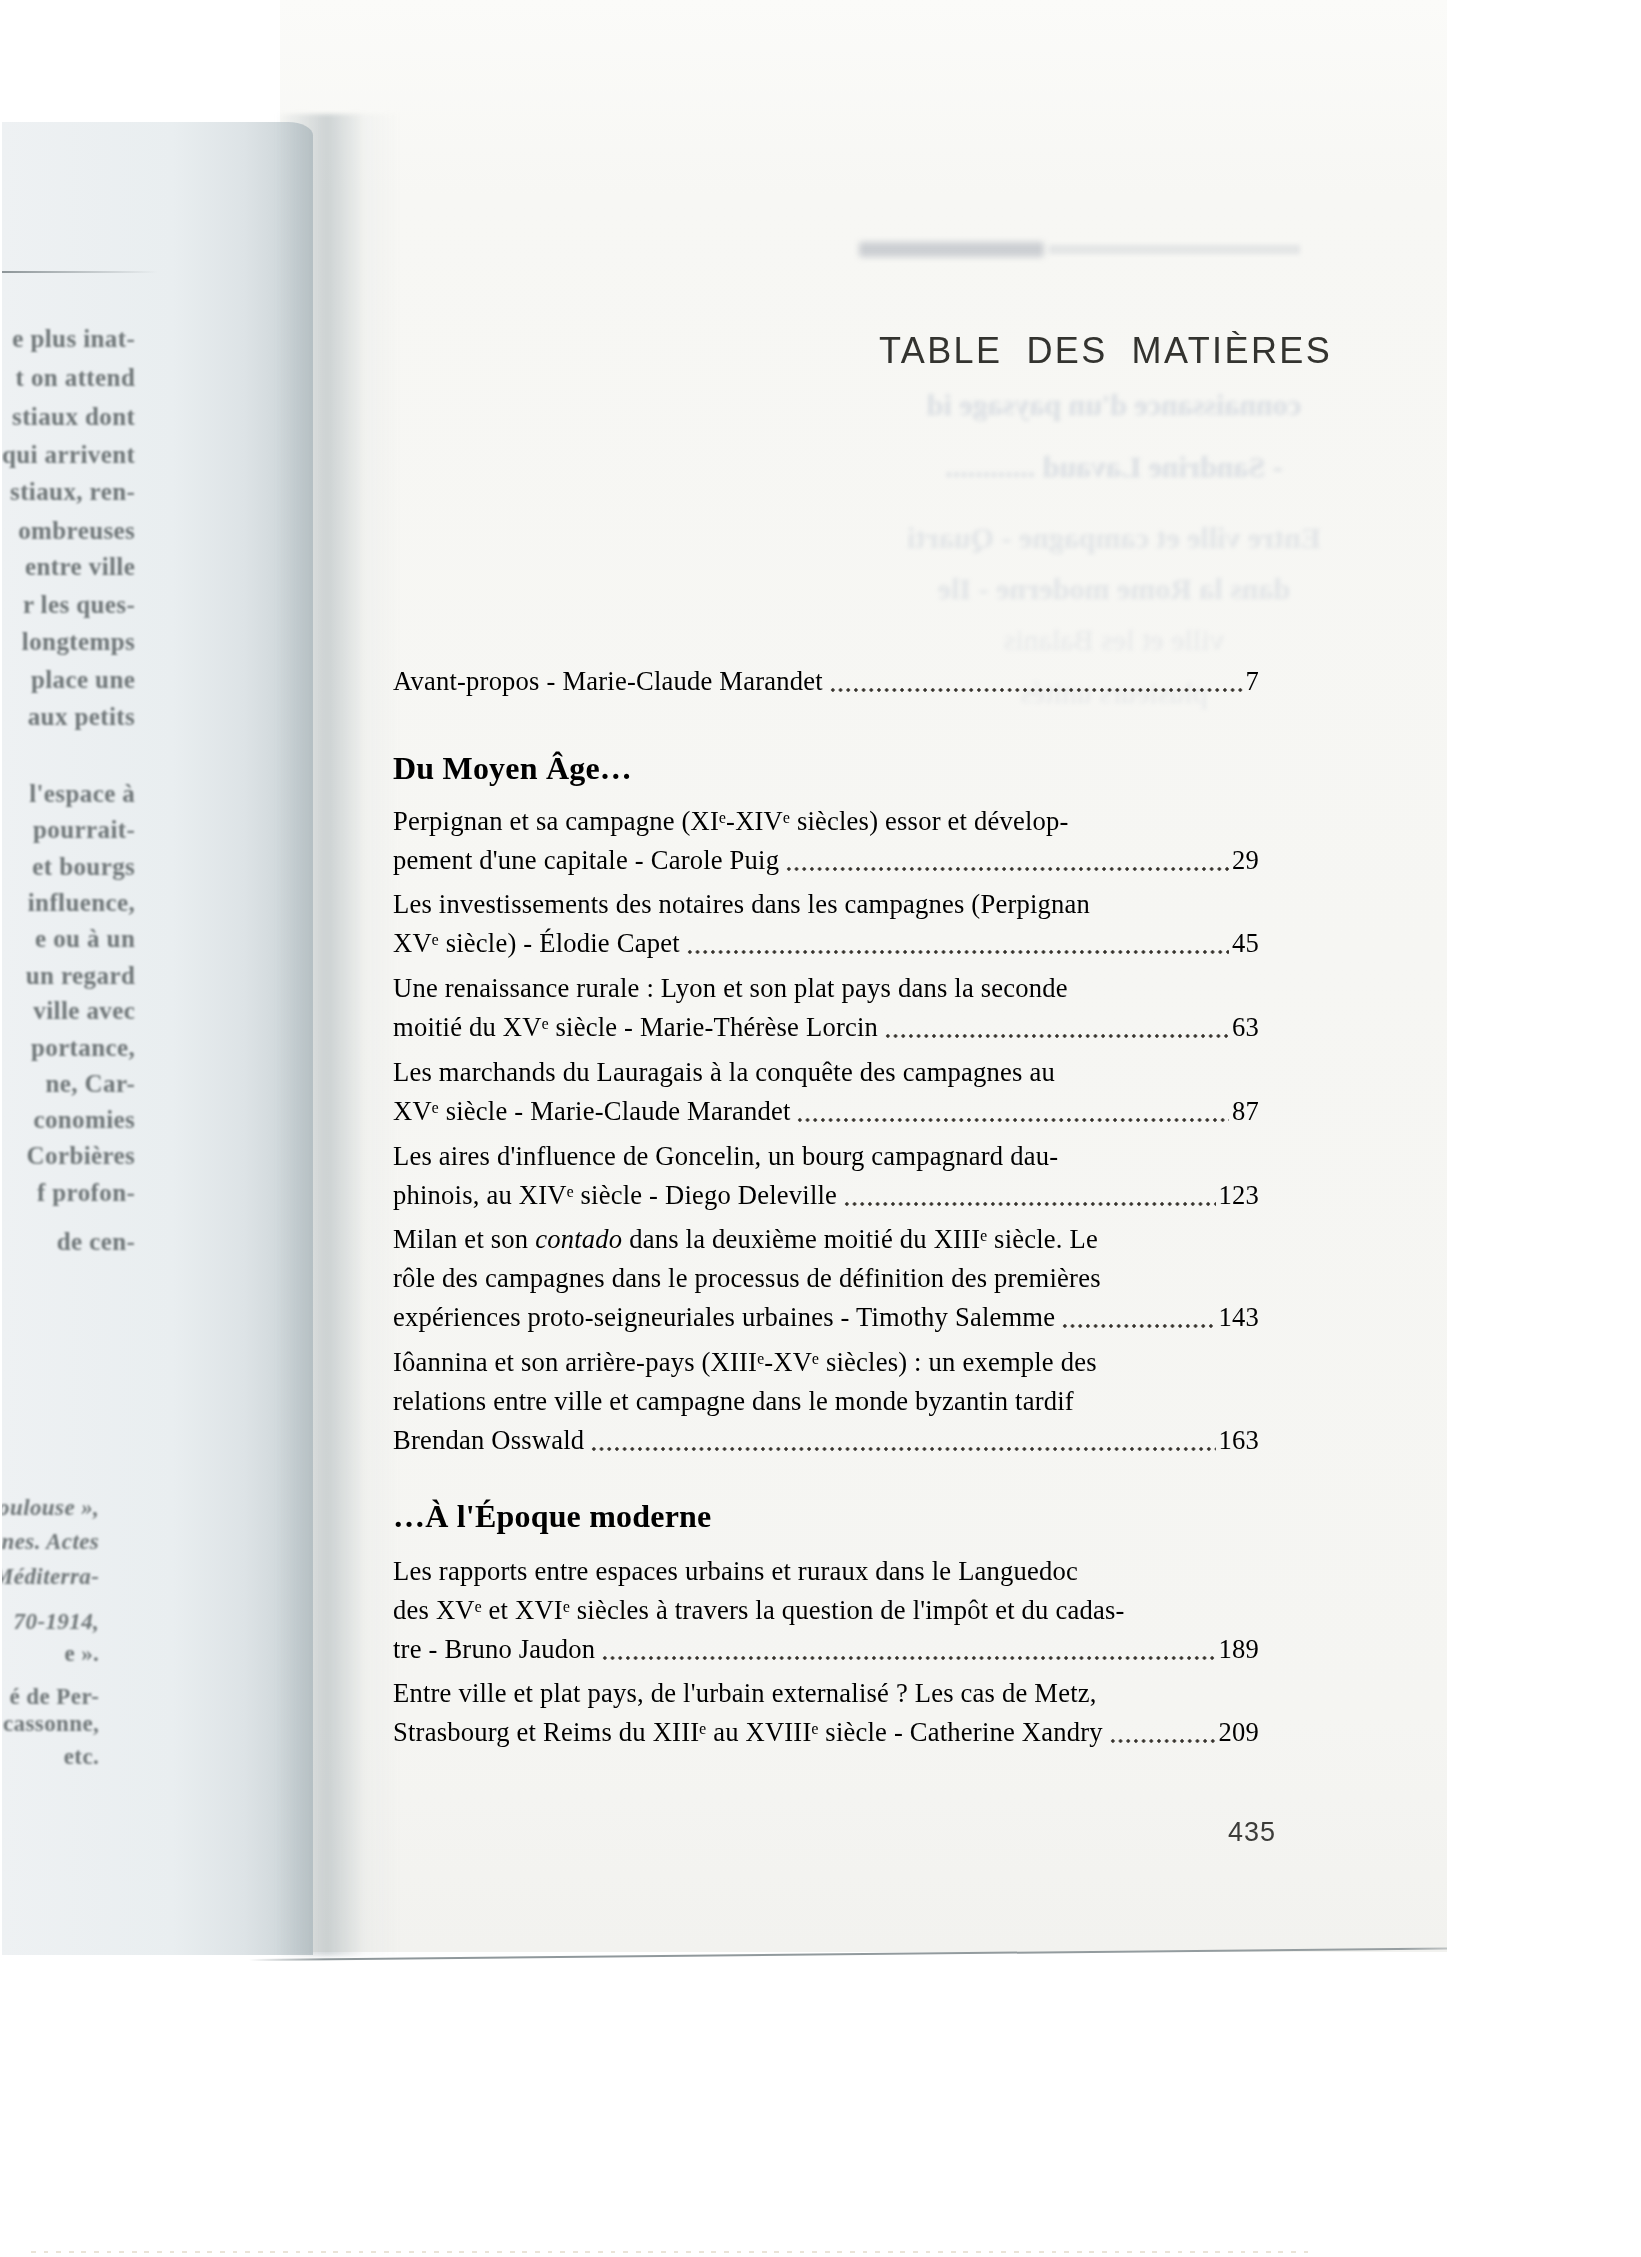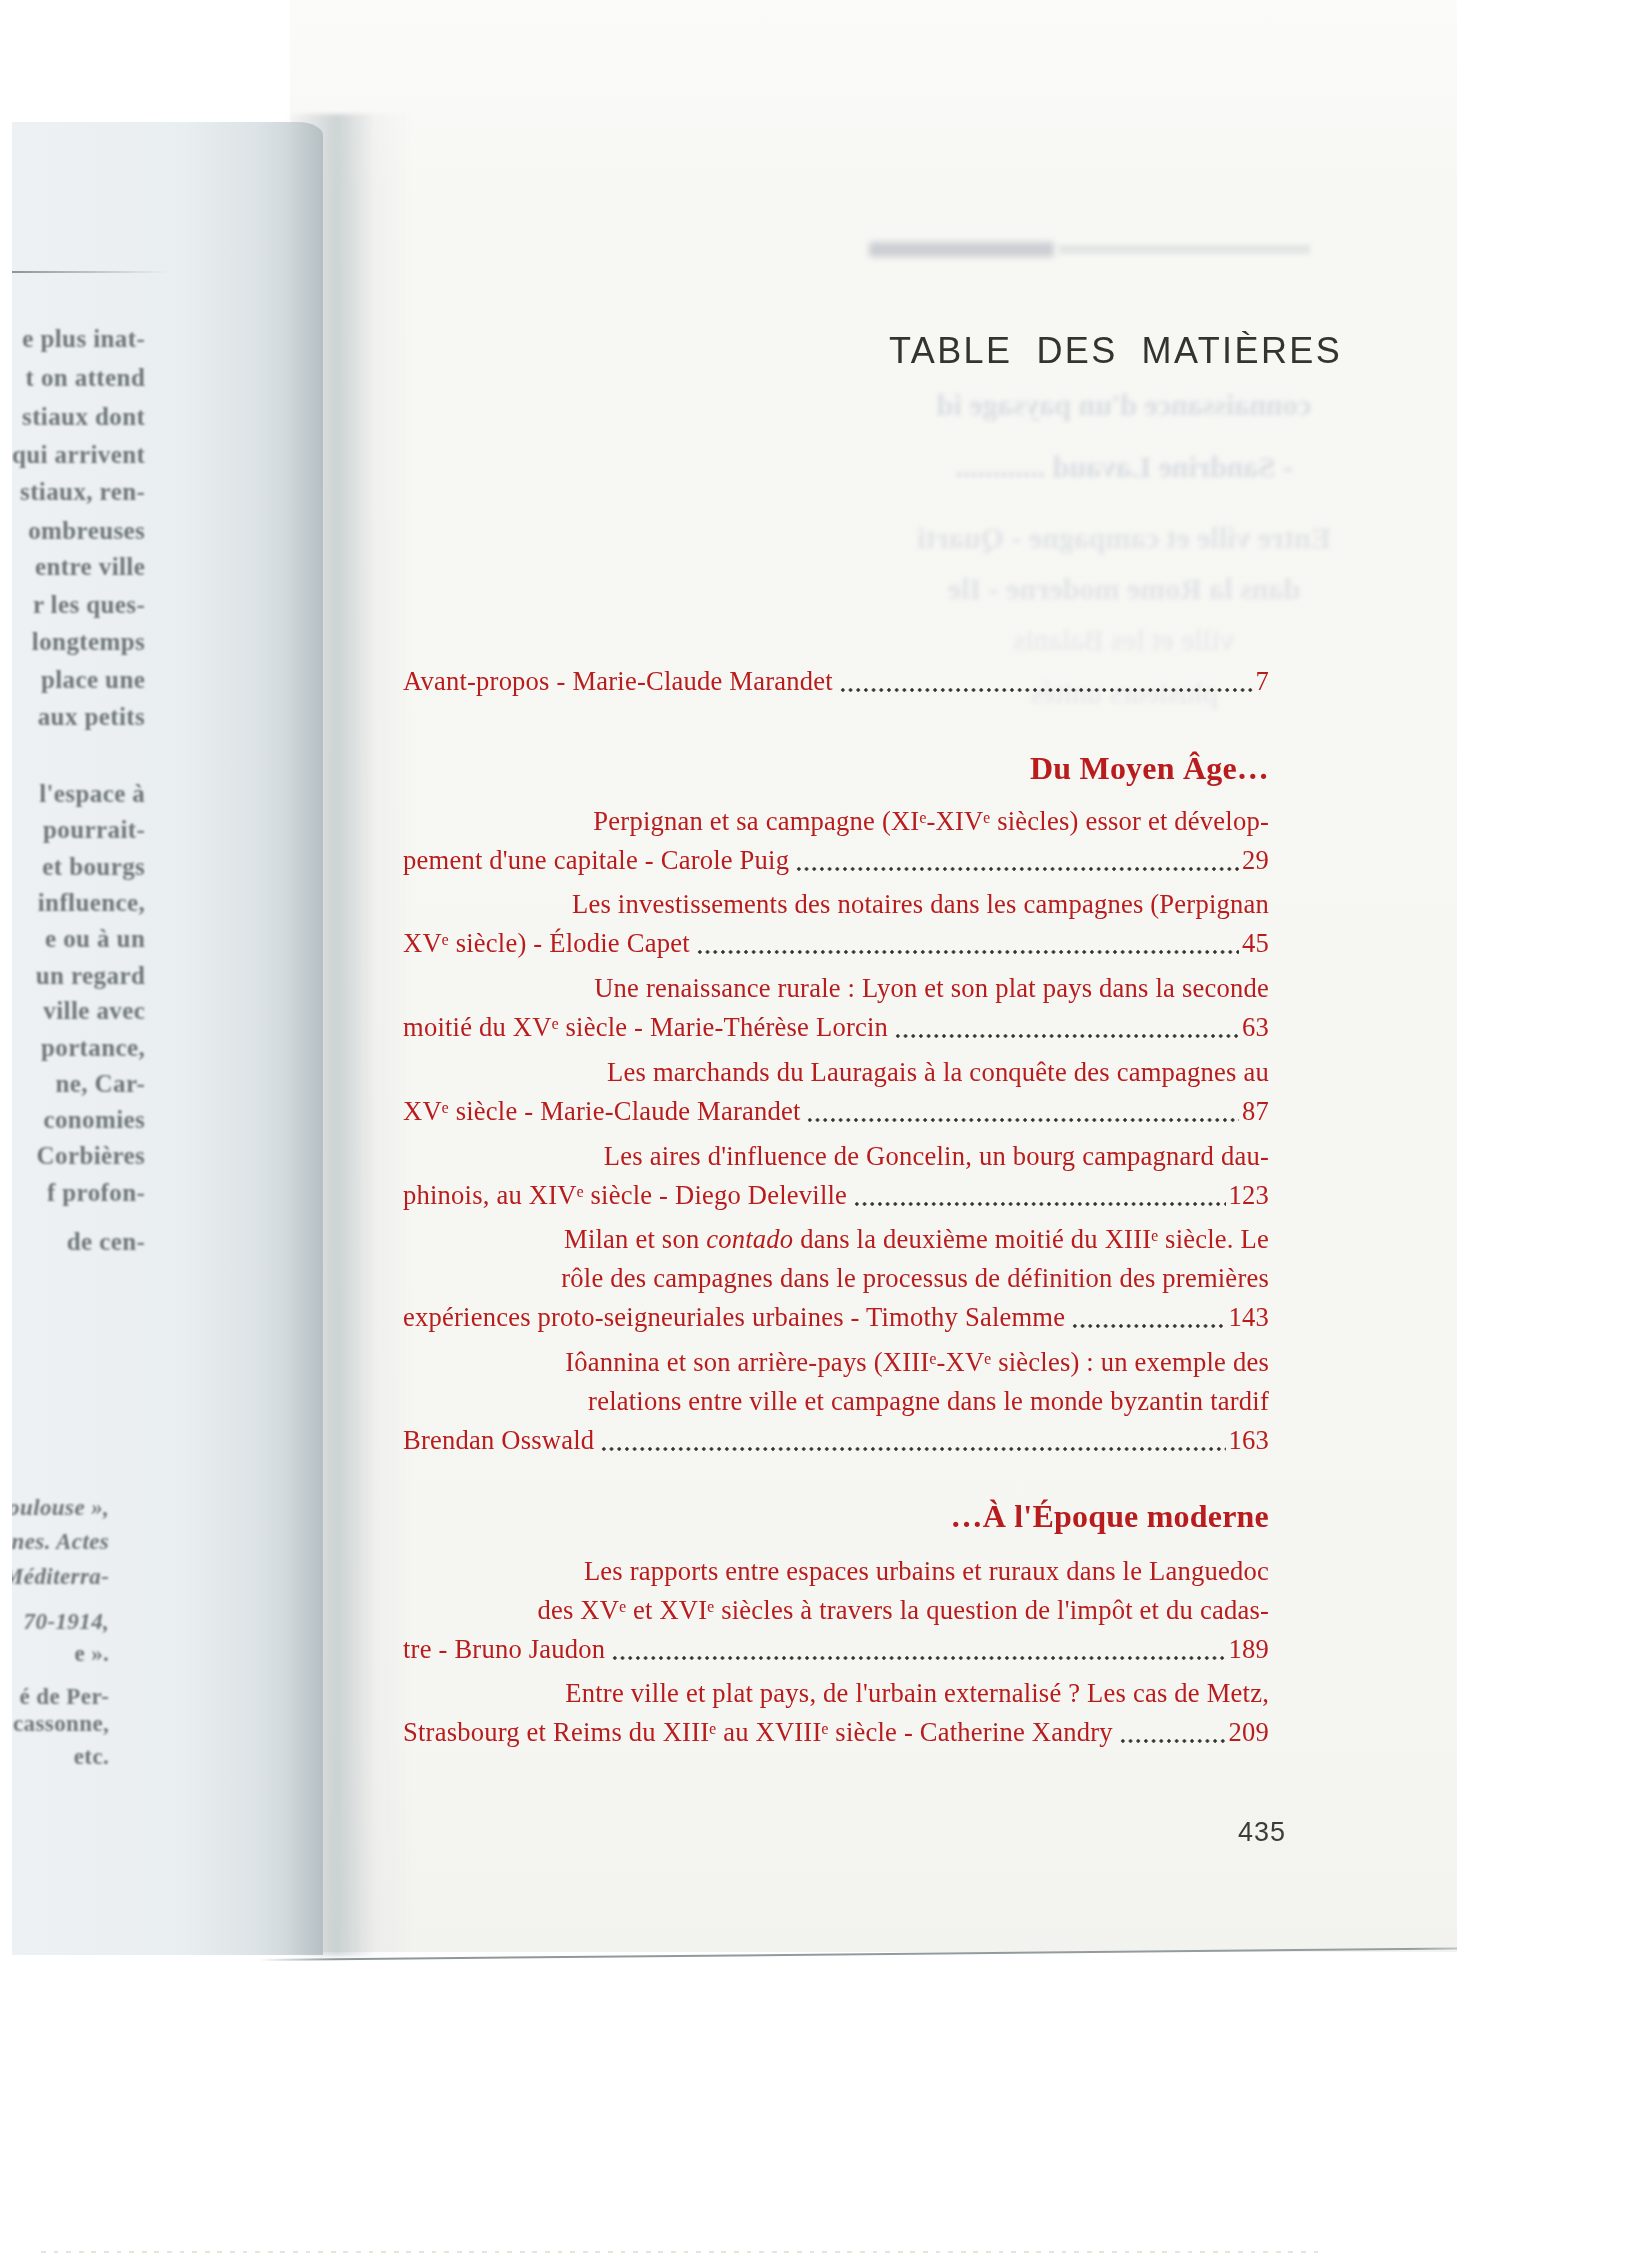--- a/index.html
+++ b/index.html
@@ -1,20 +1,20 @@
 <!DOCTYPE html>
 <html><head>
 <meta charset="utf-8">
 <style>
   html,body { margin:0; padding:0; }
   body {
     width:1641px; height:2257px; position:relative; background:#ffffff;
     font-family:"Liberation Serif","DejaVu Serif",serif; overflow:hidden;
   }
-  .canvas { position:absolute; left:12px; top:0; width:1445px; height:2257px; overflow:hidden; }
+  .canvas { position:absolute; left:2px; top:0; width:1445px; height:2257px; overflow:hidden; }
 
   
   .mainpage {
     position:absolute; left:278px; top:0; width:1363px; height:1952px;
     background:linear-gradient(to bottom,#fbfbf9 0%,#f7f7f4 10%,#f5f5f2 88%,#f2f2ef 100%);
   }
   .underpage {
     position:absolute; left:0; top:122px; width:311px; height:1833px;
     background:linear-gradient(to right,#eef1f3 0%,#e9eef0 55%,#dde3e6 78%,#ced6d9 92%,#c5ced1 100%);
     border-top-right-radius:25px 13.5px;
@@ -63,21 +63,21 @@
   .ef.it { font-style:italic; }
 
   
   .doc-title {
     position:absolute; left:877px; top:330px; white-space:nowrap;
     font-family:"Liberation Sans","DejaVu Sans",sans-serif;
     font-size:36px; font-weight:400; letter-spacing:2.4px; word-spacing:11.6px; color:#33332f;
   }
   .toc {
     position:absolute; left:391px; top:662px; width:866px;
-    color:#b91c1c; font-size:26.6px; line-height:39px; letter-spacing:0.2px;text-align:right;
+    color:#000000; font-size:26.6px; line-height:39px; letter-spacing:0.2px;
   }
   .heading { font-weight:bold; font-size:32px; }
   .h1 { margin:48px 0 13.5px 0; }
   .h2 { margin:37px 0 15.4px 0; }
   .entry { margin-bottom:5.8px; }
   .lastline { display:flex; }
   .lastline .txt { flex:0 0 auto; white-space:nowrap; }
   .leader {
     flex:1 1 auto; margin:0 2.9px 0 5.8px;
     background-image:radial-gradient(circle,#35312b 1.4px,rgba(0,0,0,0) 1.9px);

